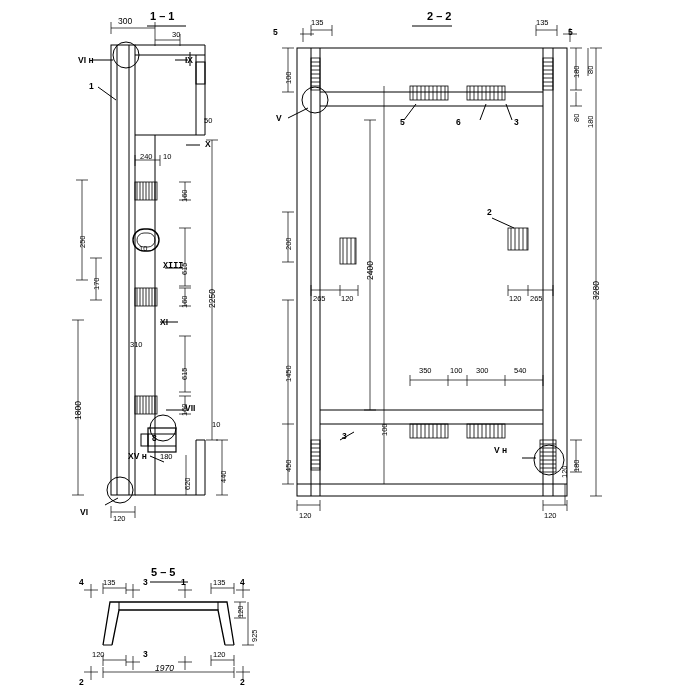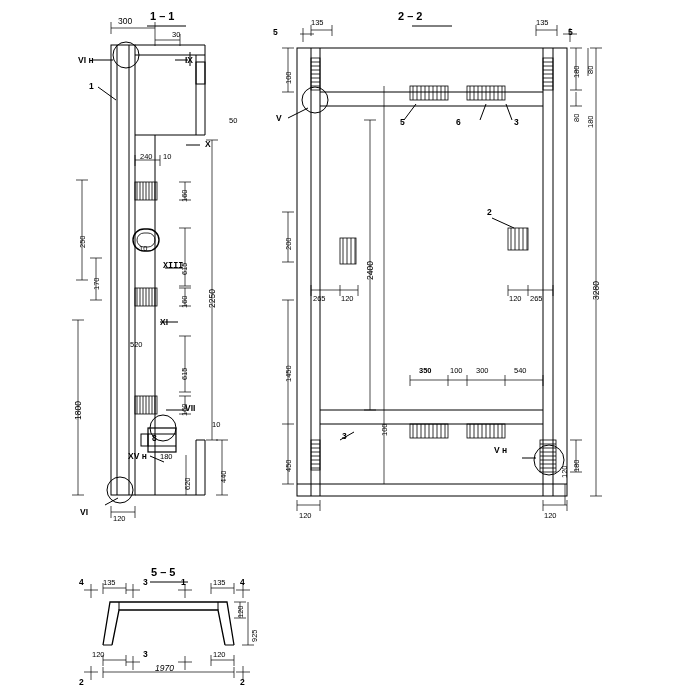--- a/index.html
+++ b/index.html
@@ -364,44 +364,44 @@
     <line x1="234" y1="667" x2="234" y2="678" stroke-width="0.7"></line>
     <line x1="240" y1="602" x2="240" y2="618" stroke-width="0.7"></line>
     <line x1="234" y1="602" x2="246" y2="602" stroke-width="0.7"></line>
     <line x1="234" y1="618" x2="246" y2="618" stroke-width="0.7"></line>
     <line x1="248" y1="602" x2="248" y2="645" stroke-width="0.7"></line>
     <line x1="242" y1="645" x2="254" y2="645" stroke-width="0.7"></line>
   </g>
 </svg>
 
 <div class="t title b" style="left:150px;top:12px;">1 – 1</div>
-<div class="t title b" style="left:398px;top:12px;">2 – 2</div>
+<div class="t title b" style="left:427px;top:12px;">2 – 2</div>
 <div class="t title b" style="left:151px;top:568px;">5 – 5</div>
 
 <div class="t" style="left:118px;top:17px;">300</div>
 <div class="t s" style="left:162px;top:30px;padding-left:10px;">30</div>
 <div class="t b" style="left:78px;top:56px;">VI н</div>
 <div class="t b" style="left:185px;top:56px;">IX</div>
 <div class="t b" style="left:205px;top:140px;">X</div>
 <div class="t b" style="left:89px;top:82px;">1</div>
-<div class="t s" style="left:229px;top:116px;text-align:center;">50</div>
+<div class="t s" style="left:204px;top:116px;text-align:center;">50</div>
 <div class="t s" style="left:140px;top:152px;">240</div>
 <div class="t s" style="left:163px;top:152px;">10</div>
 <div class="t s rot" style="left:180px;top:202px;transform:rotate(-90deg);">160</div>
 <div class="t s rot" style="left:180px;top:275px;transform:rotate(-90deg);">615</div>
 <div class="t s rot" style="left:180px;top:308px;transform:rotate(-90deg);">160</div>
 <div class="t s rot" style="left:180px;top:380px;transform:rotate(-90deg);">615</div>
 <div class="t s rot" style="left:180px;top:416px;transform:rotate(-90deg);">160</div>
 <div class="t rot" style="left:208px;top:308px;transform:rotate(-90deg);">2250</div>
 <div class="t s rot" style="left:219px;top:483px;transform:rotate(-90deg);">440</div>
 <div class="t s rot" style="left:183px;top:490px;transform:rotate(-90deg);">620</div>
 <div class="t s" style="left:160px;top:452px;">180</div>
 <div class="t s rot" style="left:78px;top:248px;transform:rotate(-90deg);">250</div>
 <div class="t s rot" style="left:92px;top:290px;transform:rotate(-90deg);">170</div>
-<div class="t s" style="left:130px;top:340px;">520</div>
+<div class="t s" style="left:130px;top:340px;">310</div>
 <div class="t rot" style="left:74px;top:420px;transform:rotate(-90deg);">1800</div>
 <div class="t s" style="left:139px;top:244px;">10</div>
 <div class="t b" style="left:163px;top:262px;font-family:Liberation Mono, monospace;">XIII</div>
 <div class="t b" style="left:160px;top:318px;">XI</div>
 <div class="t b" style="left:185px;top:404px;">VII</div>
 <div class="t s" style="left:212px;top:420px;">10</div>
 <div class="t b" style="left:128px;top:452px;">XV н</div>
 <div class="t b" style="left:152px;top:434px;">8</div>
 <div class="t b" style="left:132px;top:426px;"></div>
 <div class="t b" style="left:80px;top:508px;">VI</div>
@@ -428,21 +428,21 @@
 <div class="t b" style="left:400px;top:118px;">5</div>
 <div class="t b" style="left:456px;top:118px;">6</div>
 <div class="t b" style="left:514px;top:118px;">3</div>
 <div class="t b" style="left:487px;top:208px;">2</div>
 <div class="t b" style="left:342px;top:432px;">3</div>
 <div class="t b" style="left:494px;top:446px;">V н</div>
 <div class="t s" style="left:313px;top:294px;">265</div>
 <div class="t s" style="left:341px;top:294px;">120</div>
 <div class="t s" style="left:509px;top:294px;">120</div>
 <div class="t s" style="left:530px;top:294px;">265</div>
-<div class="t s" style="left:419px;top:366px;font-weight:bold;">350</div>
+<div class="t s" style="left:419px;top:366px;">350</div>
 <div class="t s" style="left:450px;top:366px;">100</div>
 <div class="t s" style="left:476px;top:366px;">300</div>
 <div class="t s" style="left:514px;top:366px;">540</div>
 <div class="t s" style="left:299px;top:511px;">120</div>
 <div class="t s" style="left:544px;top:511px;">120</div>
 
 <div class="t b" style="left:79px;top:578px;">4</div>
 <div class="t b" style="left:240px;top:578px;">4</div>
 <div class="t s" style="left:103px;top:578px;">135</div>
 <div class="t b" style="left:143px;top:578px;">3</div>

